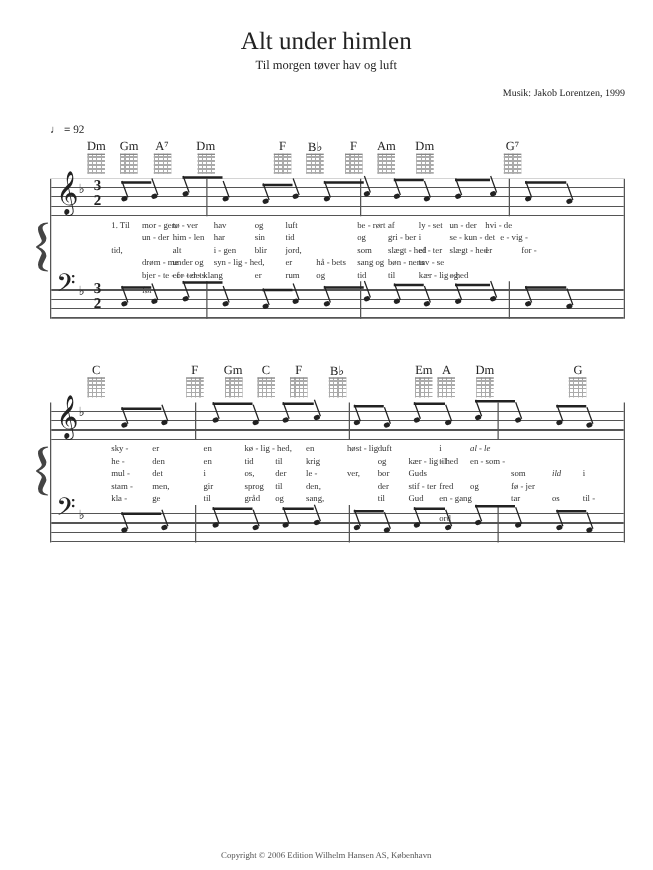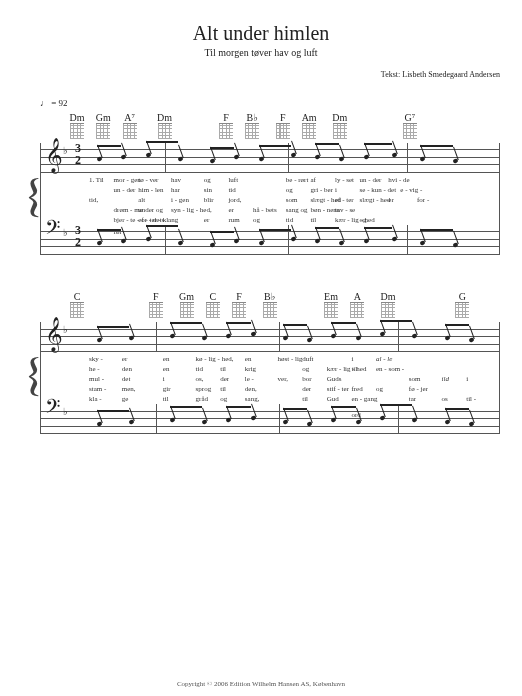--- a/index.html
+++ b/index.html
@@ -30,21 +30,21 @@
 .nf{position:absolute;width:5px;height:4px;background:#222;border-radius:50%;transform:rotate(-20deg)}
 .nf::after{content:"";position:absolute;right:-1px;bottom:2px;width:1px;height:14px;background:#222}
 .bm{position:absolute;height:2px;background:#222}
 </style>
 </head>
 <body>
 
 <div class="title">Alt under himlen</div>
 <div class="subtitle">Til morgen tøver hav og luft</div>
 <div class="credits">
-  <div>Tekst: Lisbeth Smedegaard Andersen</div>
+  <div>Musik: Jakob Lorentzen, 1999</div>
 </div>
 <div class="tempo">♩ = 92</div>
 
 <div id="systems-container">
     <div class="system">
       <div class="chord-row" style="position: relative; height: 28px;">
         <div class="chord-box" style="position: absolute; left: 0%;">
           <div class="chord-name">Dm</div>
           <div class="chord-diag"></div>
         </div>
@@ -241,21 +241,21 @@
           <div class="chord-diag"></div>
         </div>
         <div class="chord-box" style="position: absolute; left: 37%;">
           <div class="chord-name">F</div>
           <div class="chord-diag"></div>
         </div>
         <div class="chord-box" style="position: absolute; left: 44%;">
           <div class="chord-name">B♭</div>
           <div class="chord-diag"></div>
         </div>
-        <div class="chord-box" style="position: absolute; left: 58%;">
+        <div class="chord-box" style="position: absolute; left: 58%; align-items: flex-end;">
           <div class="chord-name">Em</div>
           <div class="chord-diag"></div>
         </div>
         <div class="chord-box" style="position: absolute; left: 64%;">
           <div class="chord-name">A</div>
           <div class="chord-diag"></div>
         </div>
         <div class="chord-box" style="position: absolute; left: 71%;">
           <div class="chord-name">Dm</div>
           <div class="chord-diag"></div>

